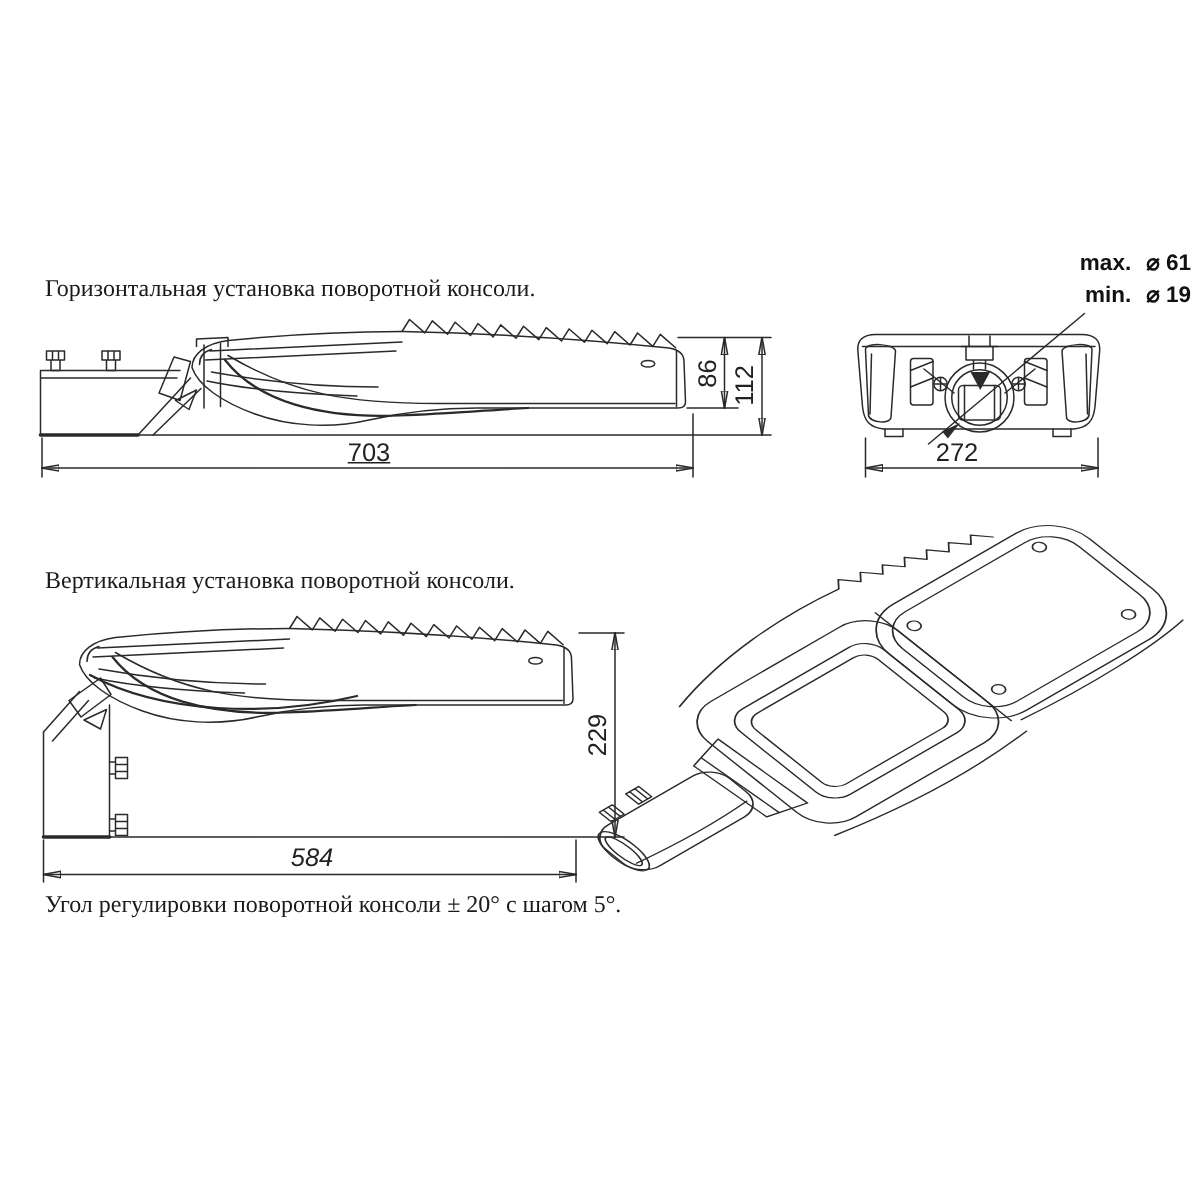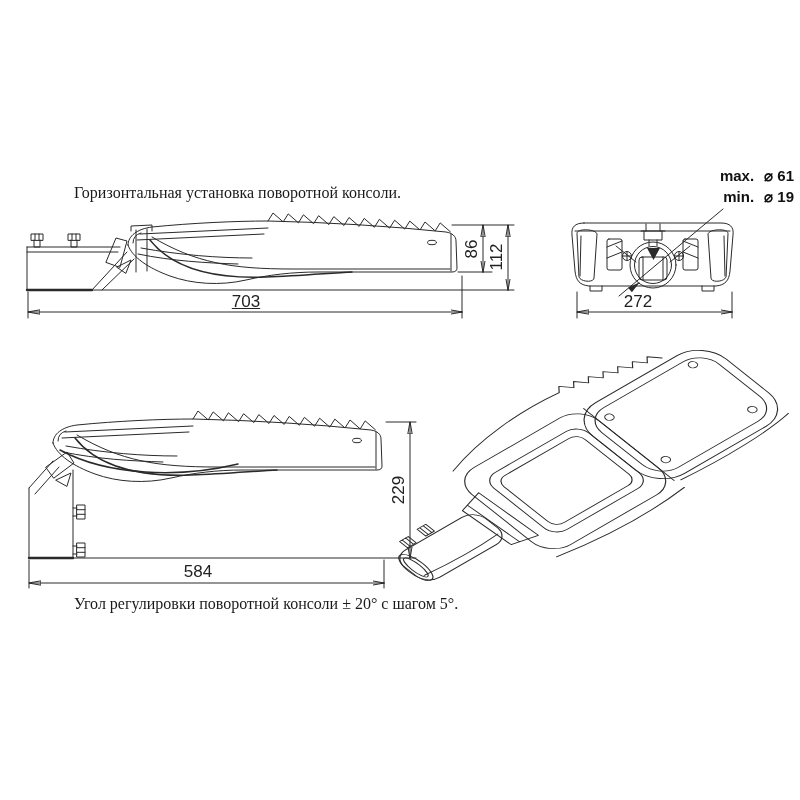--- a/index.html
+++ b/index.html
@@ -13,21 +13,21 @@
   }
   svg{position:absolute;left:0;top:0;}
   svg *{vector-effect:none;}
   .lines path,.lines rect,.lines circle,.lines ellipse,.lines line{
     stroke:#2a2a2a;fill:none;stroke-width:1;stroke-linecap:round;stroke-linejoin:round;
   }
   .lines .bold{stroke-width:2.4;}
   .lines .med{stroke-width:1.5;}
   .lines .fillDark{fill:#2a2a2a;stroke:none;}
   .txt{position:absolute;white-space:nowrap;}
-  .caption{font-family:"Liberation Serif", serif;font-size:16px;color:#1a1a1a;margin-left:44px;}
+  .caption{font-family:"Liberation Serif", serif;font-size:16px;color:#1a1a1a;}
   .dim{font-family:"Liberation Sans", sans-serif;font-size:17px;color:#222222;text-align:center;}
   .dim.rot{transform:rotate(-90deg);transform-origin:center;line-height:20px;height:20px;}
   .dia-block{
     position:absolute;right:6px;top:166px;
     display:grid;grid-template-columns:auto auto;column-gap:10px;row-gap:1px;
     font-family:"Liberation Sans", sans-serif;font-size:15px;font-weight:700;color:#111111;
     text-align:right;line-height:20px;
   }
   .dia-block .val{text-align:right;}
 </style>
@@ -169,19 +169,20 @@
   </div>
 
   <div class="txt dim" style="left:196px;top:292px;width:100px;text-decoration:underline;">703</div>
 
   <div class="txt dim rot" style="left:452px;top:239px;width:40px;">86</div>
 
   <div class="txt dim rot" style="left:477px;top:247px;width:40px;">112</div>
 
   <div class="txt dim" style="left:588px;top:292px;width:100px;">272</div>
 
+  <div class="txt caption" style="left:30px;top:379px;">Вертикальная установка поворотной консоли.</div>
 
-  <div class="txt dim" style="left:148px;top:562px;width:100px;">584</div>
+  <div class="txt dim" style="left:158px;top:562px;width:100px;font-style:italic;">584</div>
 
   <div class="txt dim rot" style="left:374px;top:480px;width:50px;">229</div>
 
   <div class="txt caption" style="left:30px;top:595px;">Угол регулировки поворотной консоли ± 20° с шагом 5°.</div>
 </div>
 
 </body></html>

